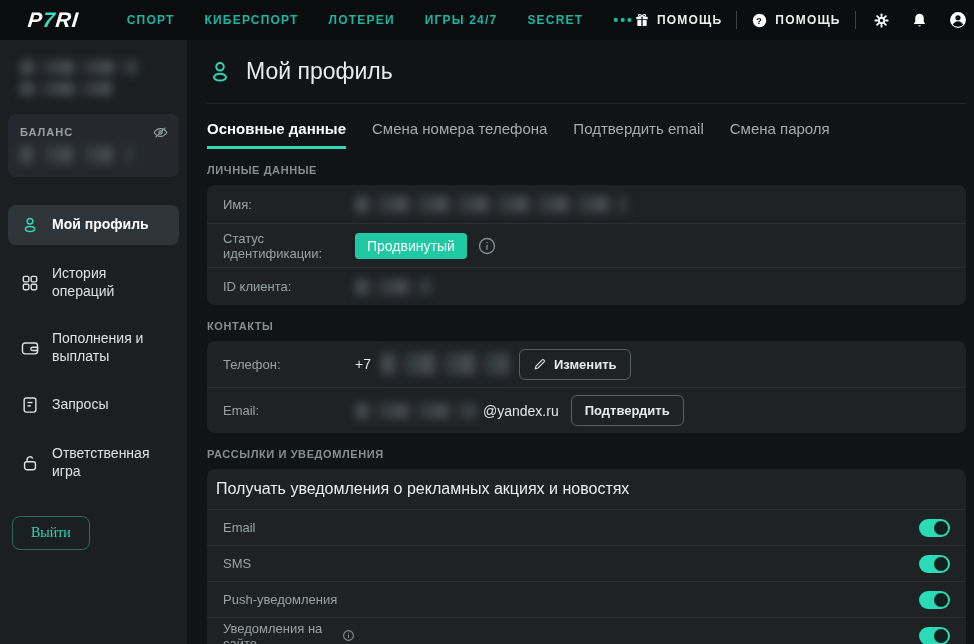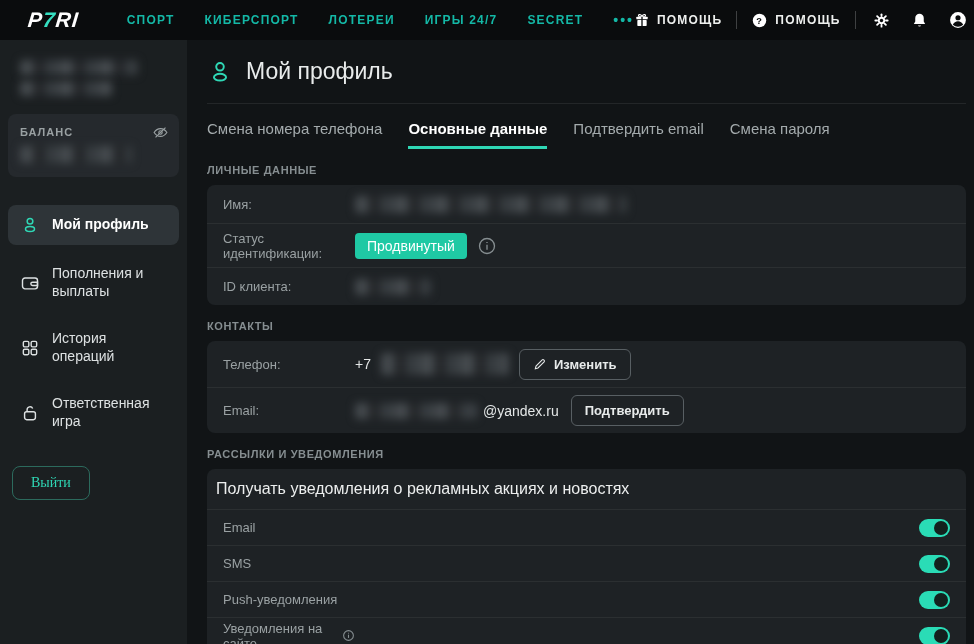--- a/index.html
+++ b/index.html
@@ -179,36 +179,46 @@
           <svg width="20" height="20" viewBox="0 0 24 24" fill="none" stroke="#2fd7b5" stroke-width="1.8">
               <circle cx="12" cy="7.5" r="3.4"></circle>
               <ellipse cx="12" cy="16.8" rx="5.4" ry="3"></ellipse>
             </svg>
         </span>
         <span class="lbl">Мой профиль</span>
       </div>
       <div class="menu-item">
         <span class="mi-icon">
           <svg width="20" height="20" viewBox="0 0 24 24" fill="none" stroke="#dde1e2" stroke-width="1.7">
-              <rect x="3" y="6" width="18" height="13" rx="3"></rect>
-              <path d="M15 11h6v4h-6a2 2 0 0 1 0-4z"></path>
-            </svg>
-        </span>
-        <span class="lbl">Пополнения и выплаты</span>
-      </div>
-      <div class="menu-item">
-        <span class="mi-icon">
-          <svg width="20" height="20" viewBox="0 0 24 24" fill="none" stroke="#dde1e2" stroke-width="1.7">
               <rect x="4" y="4" width="6.6" height="6.6" rx="1.6"></rect>
               <rect x="13.4" y="4" width="6.6" height="6.6" rx="1.6"></rect>
               <rect x="4" y="13.4" width="6.6" height="6.6" rx="1.6"></rect>
               <rect x="13.4" y="13.4" width="6.6" height="6.6" rx="1.6"></rect>
             </svg>
         </span>
         <span class="lbl">История операций</span>
+      </div>
+      <div class="menu-item">
+        <span class="mi-icon">
+          <svg width="20" height="20" viewBox="0 0 24 24" fill="none" stroke="#dde1e2" stroke-width="1.7">
+              <rect x="3" y="6" width="18" height="13" rx="3"></rect>
+              <path d="M15 11h6v4h-6a2 2 0 0 1 0-4z"></path>
+            </svg>
+        </span>
+        <span class="lbl">Пополнения и выплаты</span>
+      </div>
+      <div class="menu-item">
+        <span class="mi-icon">
+          <svg width="20" height="20" viewBox="0 0 24 24" fill="none" stroke="#dde1e2" stroke-width="1.7">
+              <rect x="5" y="3.5" width="14" height="17" rx="2.5"></rect>
+              <line x1="9" y1="9" x2="15" y2="9"></line>
+              <line x1="9" y1="13" x2="13" y2="13"></line>
+            </svg>
+        </span>
+        <span class="lbl">Запросы</span>
       </div>
       <div class="menu-item">
         <span class="mi-icon">
           <svg width="20" height="20" viewBox="0 0 24 24" fill="none" stroke="#dde1e2" stroke-width="1.7">
               <rect x="5.5" y="10.5" width="13" height="9.5" rx="2.5"></rect>
               <path d="M8.5 10.5V8a3.5 3.5 0 0 1 6.7-1.4"></path>
             </svg>
         </span>
         <span class="lbl">Ответственная игра</span>
       </div>
@@ -223,22 +233,22 @@
         <svg width="26" height="26" viewBox="0 0 24 24" fill="none" stroke="#2fd7b5" stroke-width="1.8">
             <circle cx="12" cy="7.2" r="3.5"></circle>
             <ellipse cx="12" cy="16.8" rx="5.6" ry="3.1"></ellipse>
           </svg>
       </span>
       <span class="page-title">Мой профиль</span>
     </div>
     <div class="head-divider"></div>
 
     <div class="tabs">
+      <div class="tab active">Основные данные</div>
       <div class="tab">Смена номера телефона</div>
-      <div class="tab active">Основные данные</div>
       <div class="tab">Подтвердить email</div>
       <div class="tab">Смена пароля</div>
     </div>
 
     <div class="section-label">ЛИЧНЫЕ ДАННЫЕ</div>
     <div class="card">
       <div class="row">
         <div class="row-label">Имя:</div>
         <div class="row-value">
             <div class="blur" style="width:272px;height:17px;"></div>

